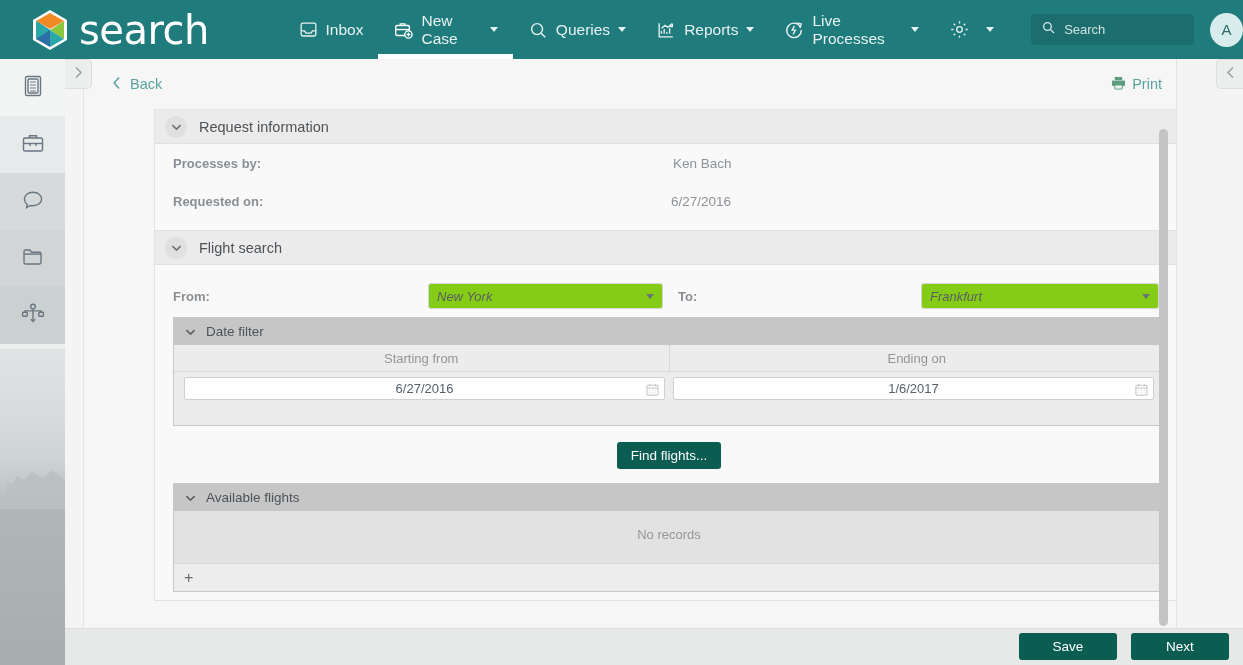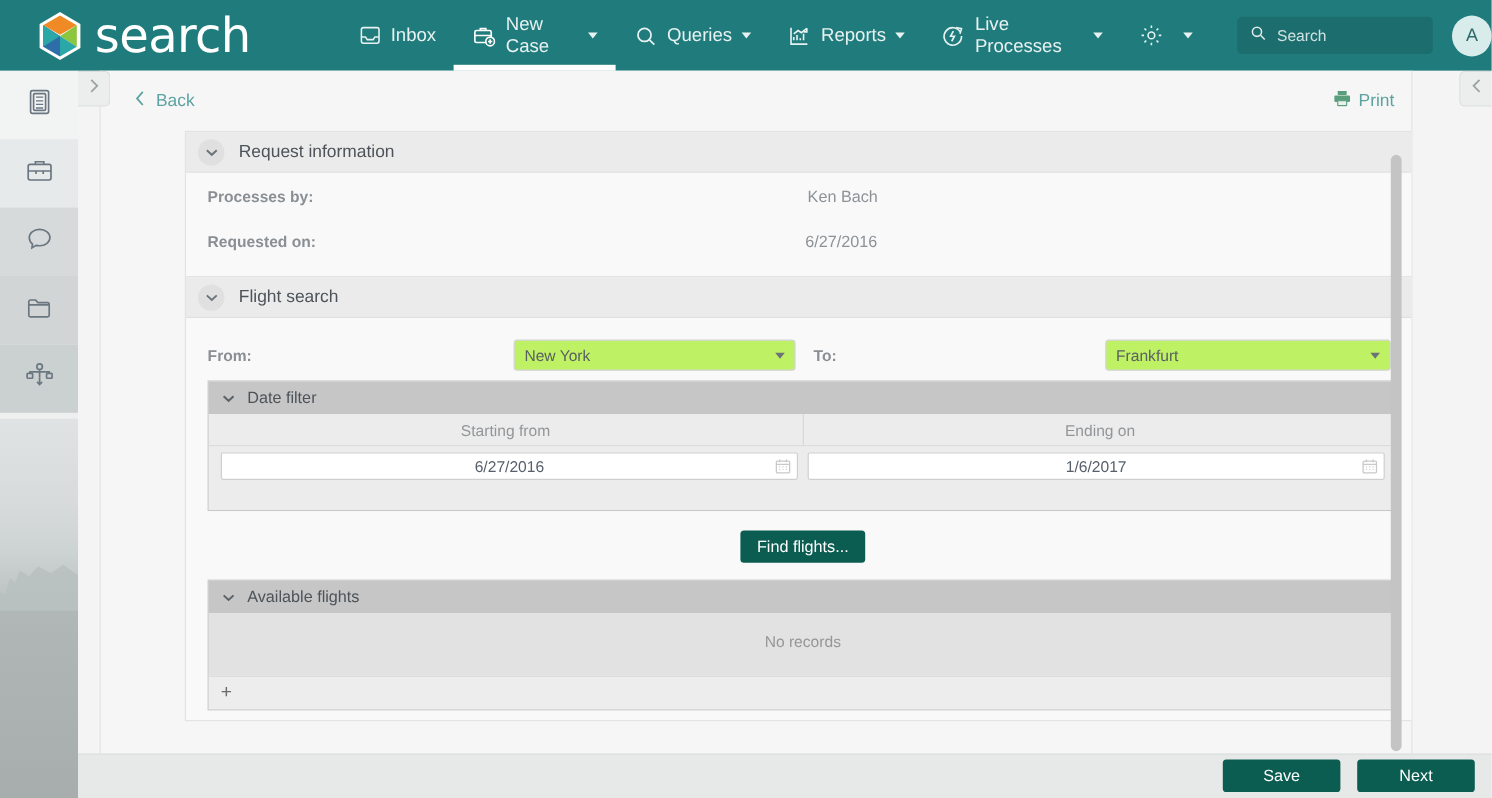--- a/index.html
+++ b/index.html
@@ -161,23 +161,23 @@
   .field-value.valA { margin-left: 0px; }
   .field-value.valB { margin-left: -2px; }
 
   
   #fs-body { padding: 10px 0 6px 0; background:#f9f9f9; }
   #fromto {
     display: flex; align-items: center; height: 42px; padding: 0 18px;
   }
   .lbl-sm { font-size: 13px; color: #8a8f94; font-weight: bold; }
   .select {
-    height: 26px; background: #bef264; border: 1px solid #d4d4d4;
+    height: 26px; background: #84cc16; border: 1px solid #d4d4d4;
     border-radius: 3px; display: flex; align-items: center;
-    justify-content: space-between; padding: 0 8px; cursor: pointer;
+    justify-content: space-between; padding: 0 8px; cursor: pointer; font-style: italic;
   }
   .select .txt { font-size: 13px; color: #5a5f63; }
   .select .dd {
     width: 0; height: 0; border-left: 4px solid transparent;
     border-right: 4px solid transparent; border-top: 5px solid #6d7276;
   }
 
   
   .sub-panel { margin: 0 18px; border: 1px solid #c8c8c8; }
   .sub-head {

